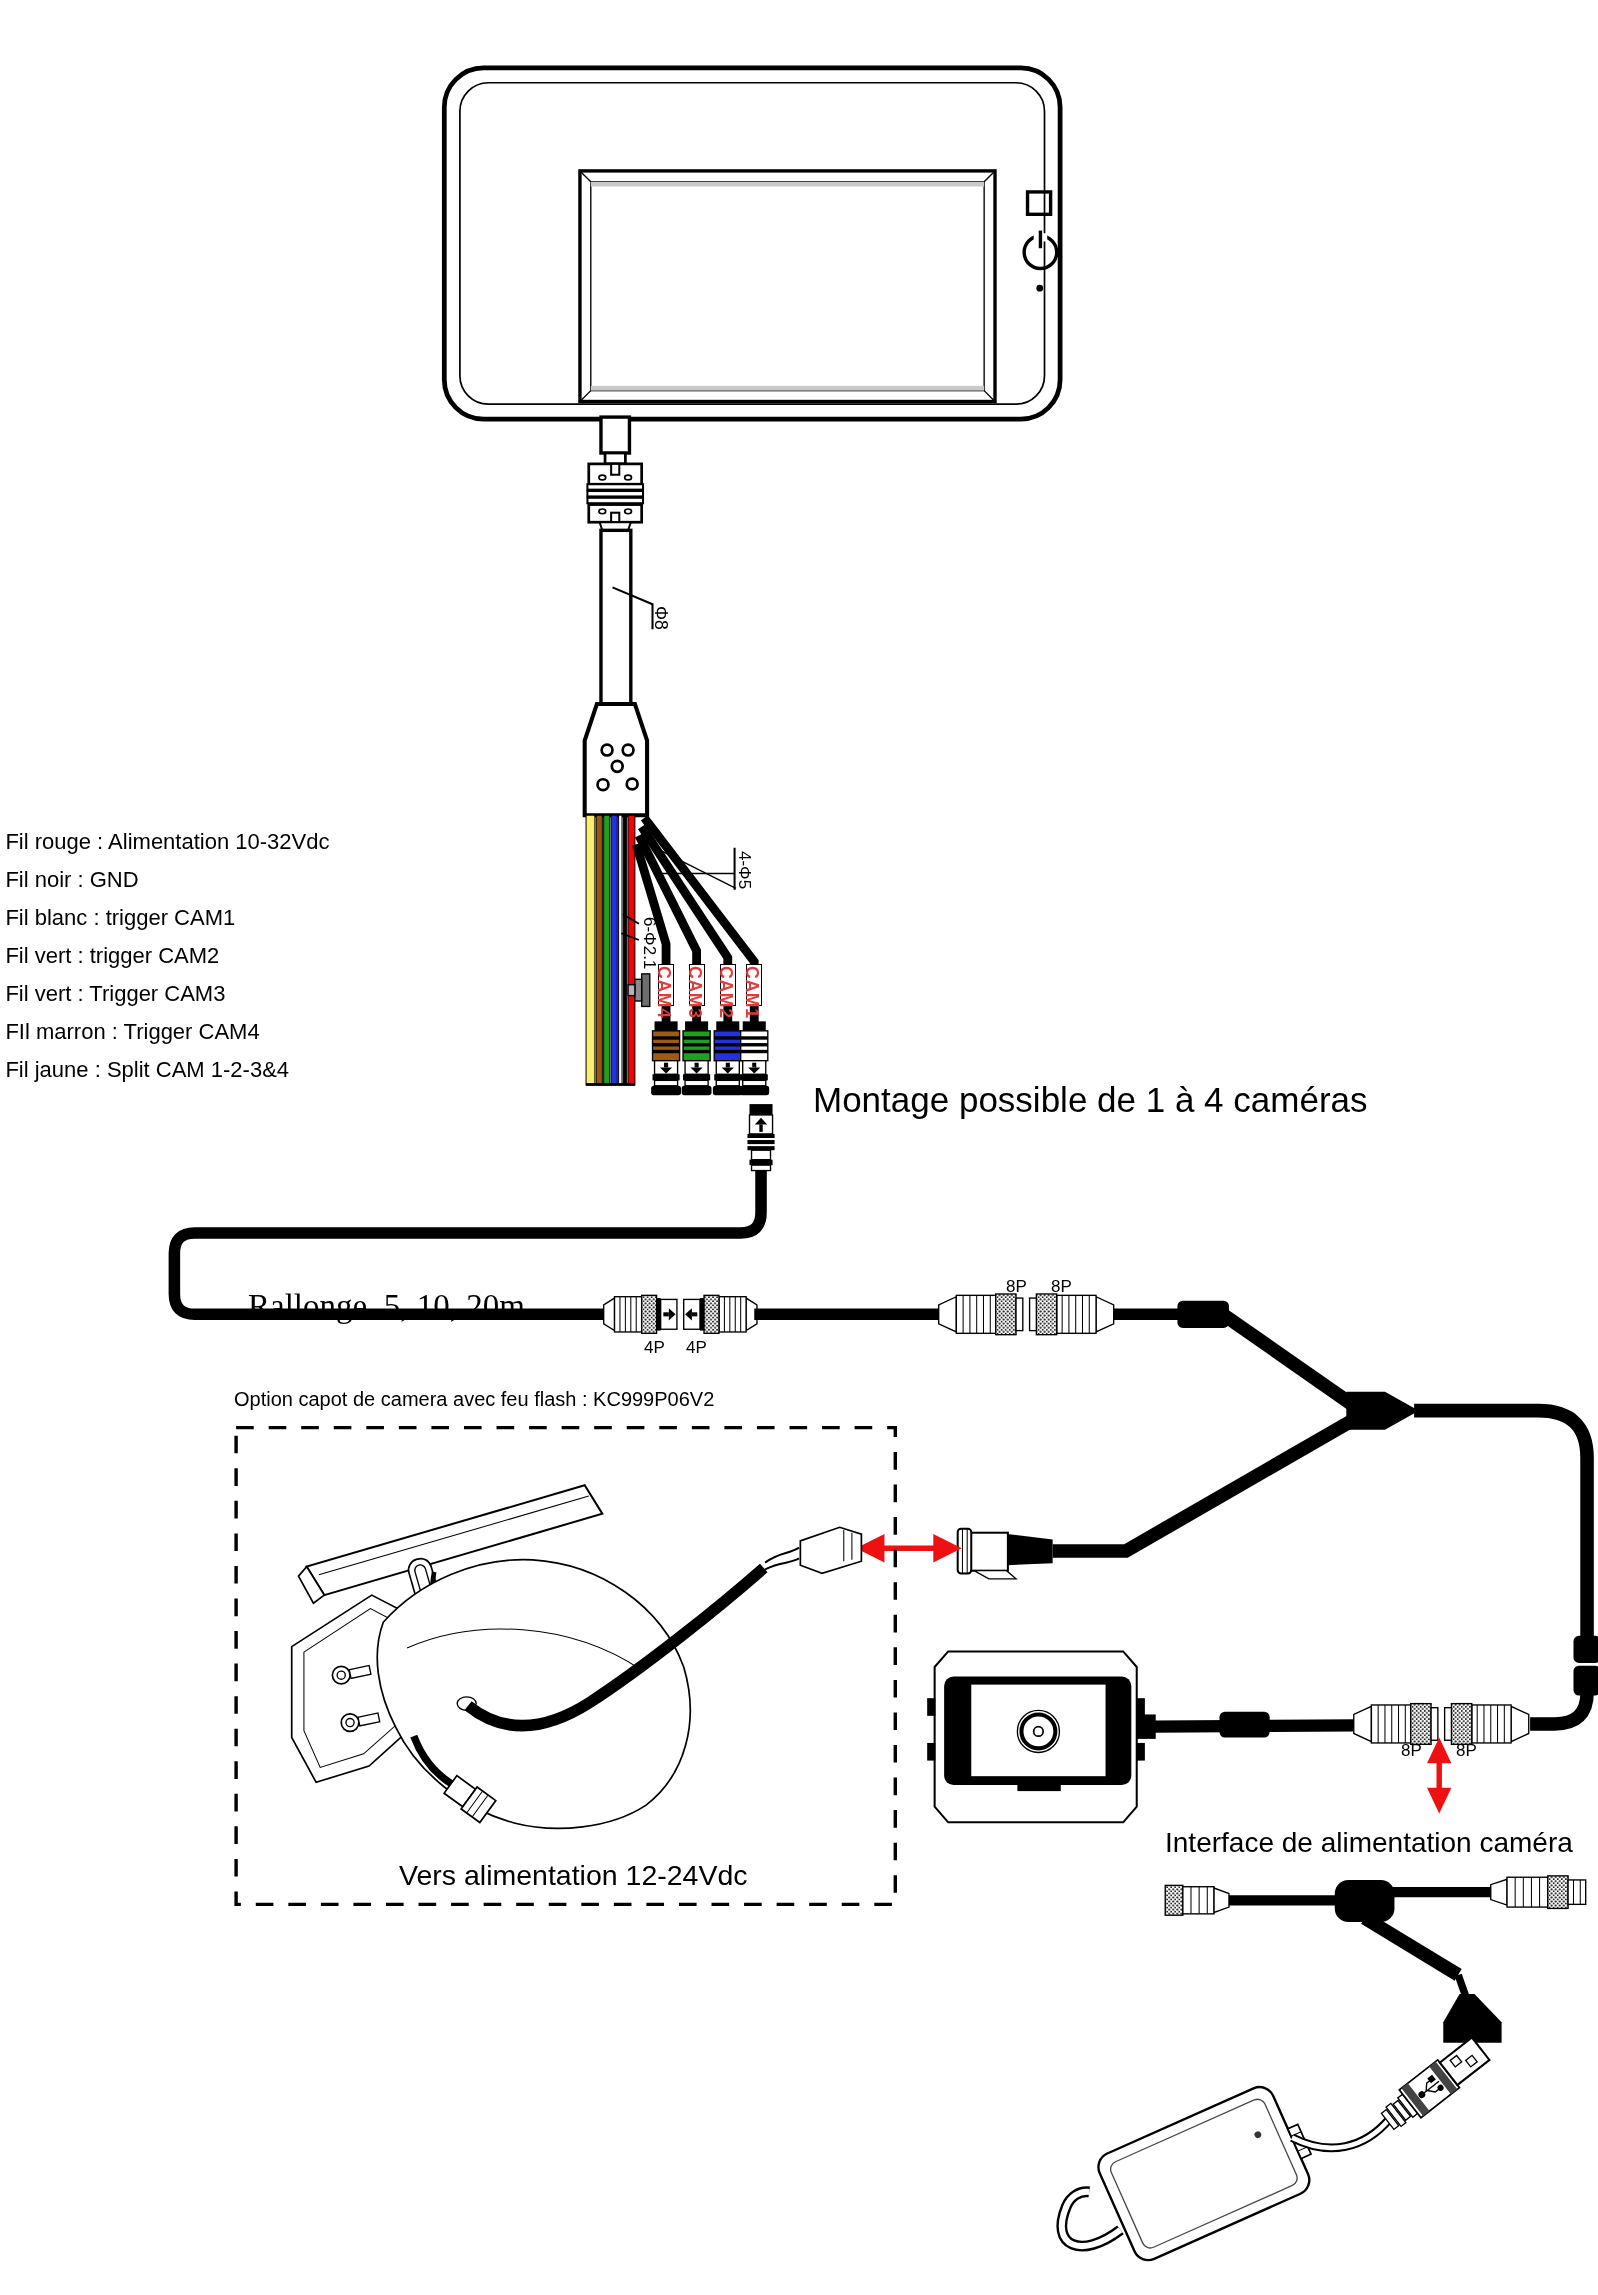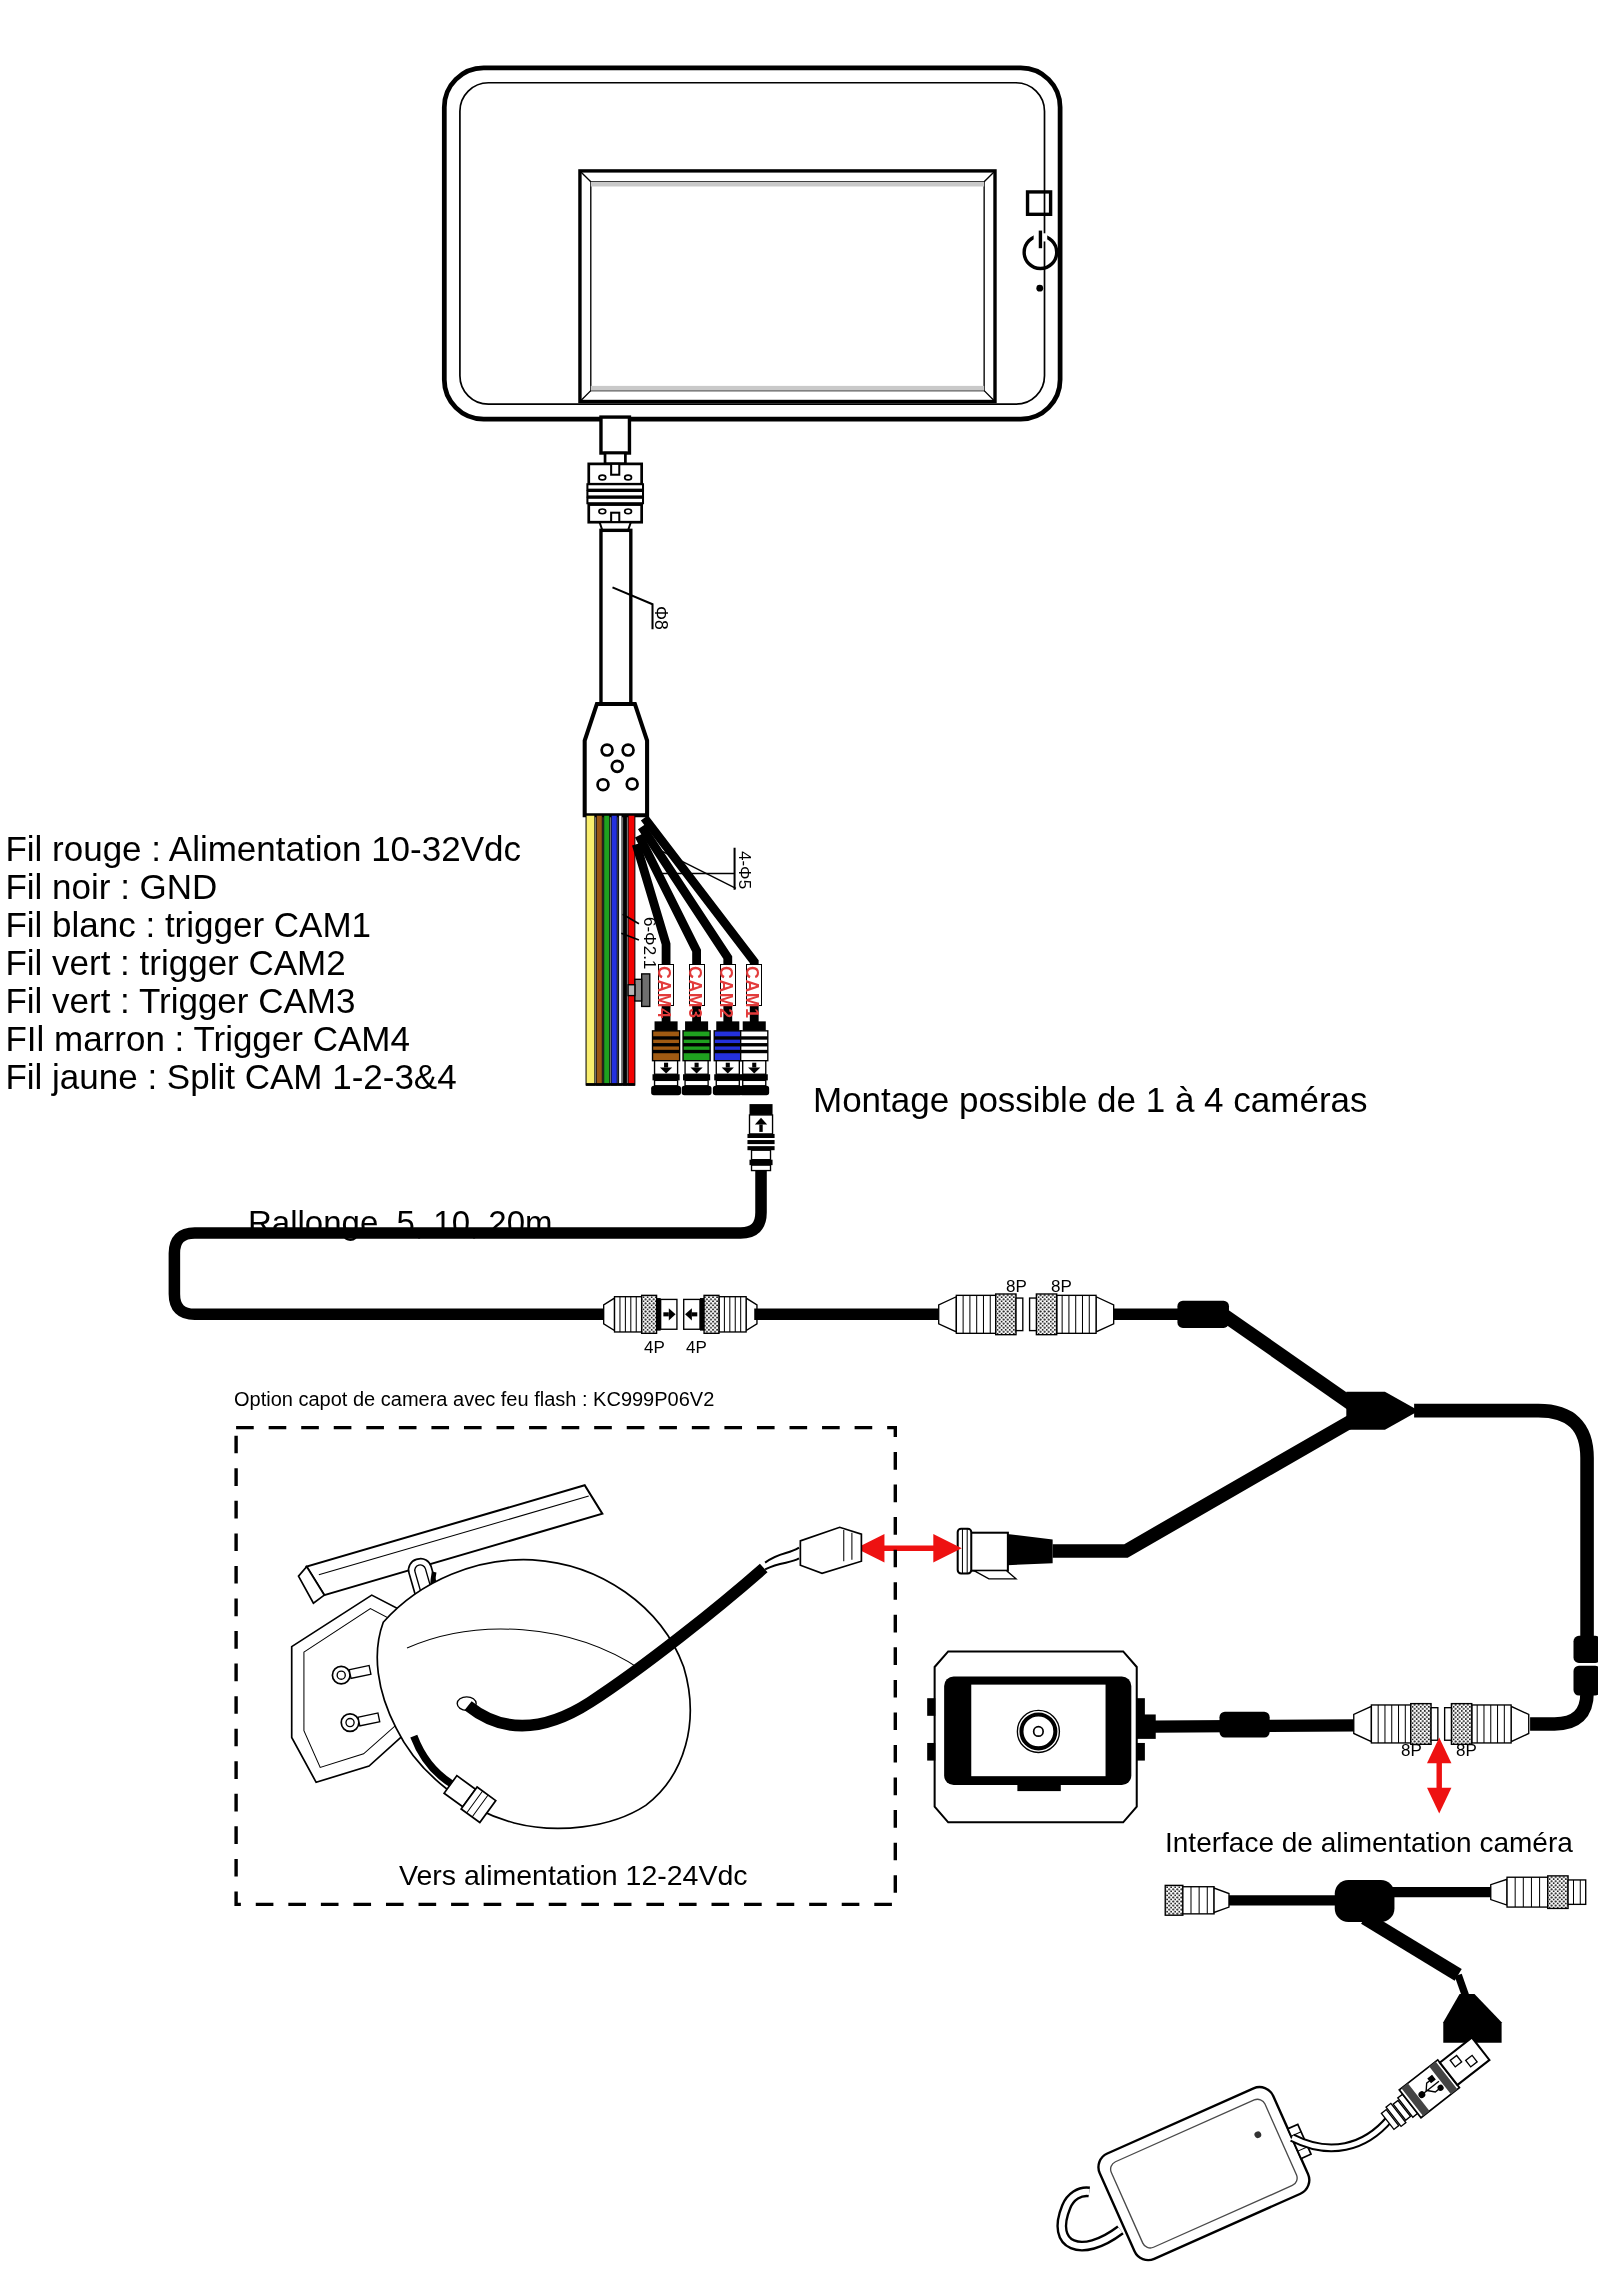--- a/index.html
+++ b/index.html
@@ -1,20 +1,20 @@
 <!DOCTYPE html>
 <html style="font-size:11px"><head>
 <meta charset="utf-8">
 <style>
   html,body{margin:0;padding:0;background:#fff;}
   #canvas{position:relative;width:1598px;height:2295px;background:#fff;overflow:hidden;
           font-family:"Liberation Sans",sans-serif;color:#000;}
   #art{position:absolute;left:0;top:0;}
   .txt{position:absolute;white-space:pre;line-height:1.15;color:#000;}
-  .f45{font-size:35px;}
+  .f45{font-size:22px;}
   .f52{font-size:35px;}
   .f48{font-size:33px;}
   .f44{font-size:20px;}
   .f42{font-size:28.5px;}
   .f41{font-size:28px;}
   .f36{font-size:17px;}
   .vtxt{position:absolute;white-space:pre;transform-origin:0 0;transform:rotate(90deg);font-size:17px;}
   .camlabel{position:absolute;width:16.3px;height:42px;background:#fff;border:1.4px solid #000;box-sizing:border-box;}
   .camlabel span{position:absolute;left:15px;top:0.7px;transform-origin:0 0;transform:rotate(90deg);
                  font-size:17.6px;font-weight:bold;white-space:pre;letter-spacing:0.7px;}
@@ -336,21 +336,21 @@
 <div class="txt f45" style="left:5.4px;top:829px;">Fil rouge : Alimentation 10-32Vdc</div>
 <div class="txt f45" style="left:5.4px;top:867px;">Fil noir : GND</div>
 <div class="txt f45" style="left:5.4px;top:905px;">Fil blanc : trigger CAM1</div>
 <div class="txt f45" style="left:5.4px;top:943px;">Fil vert : trigger CAM2</div>
 <div class="txt f45" style="left:5.4px;top:981px;">Fil vert : Trigger CAM3</div>
 <div class="txt f45" style="left:5.4px;top:1019px;">FIl marron : Trigger CAM4</div>
 <div class="txt f45" style="left:5.4px;top:1057px;">Fil jaune : Split CAM 1-2-3&amp;4</div>
 
 <div class="txt f52" style="left:813px;top:1080px;">Montage possible de 1 à 4 caméras</div>
 
-<div class="txt f48" style="left:248px;top:1204px;">Rallonge  5, 10, 20m</div>
+<div class="txt f48" style="left:248px;top:1288px;font-family:Liberation Serif, serif;">Rallonge  5, 10, 20m</div>
 
 <div class="txt f36" style="left:644px;top:1338px;">4P</div>
 <div class="txt f36" style="left:686px;top:1338px;">4P</div>
 <div class="txt f36" style="left:1006px;top:1277px;">8P</div>
 <div class="txt f36" style="left:1051px;top:1277px;">8P</div>
 <div class="txt f36" style="left:1401px;top:1741px;">8P</div>
 <div class="txt f36" style="left:1456px;top:1741px;">8P</div>
 
 <div class="txt f44" style="left:234px;top:1388px;">Option capot de camera avec feu flash : KC999P06V2</div>
 <div class="txt f42" style="left:399px;top:1859px;">Vers alimentation 12-24Vdc</div>

